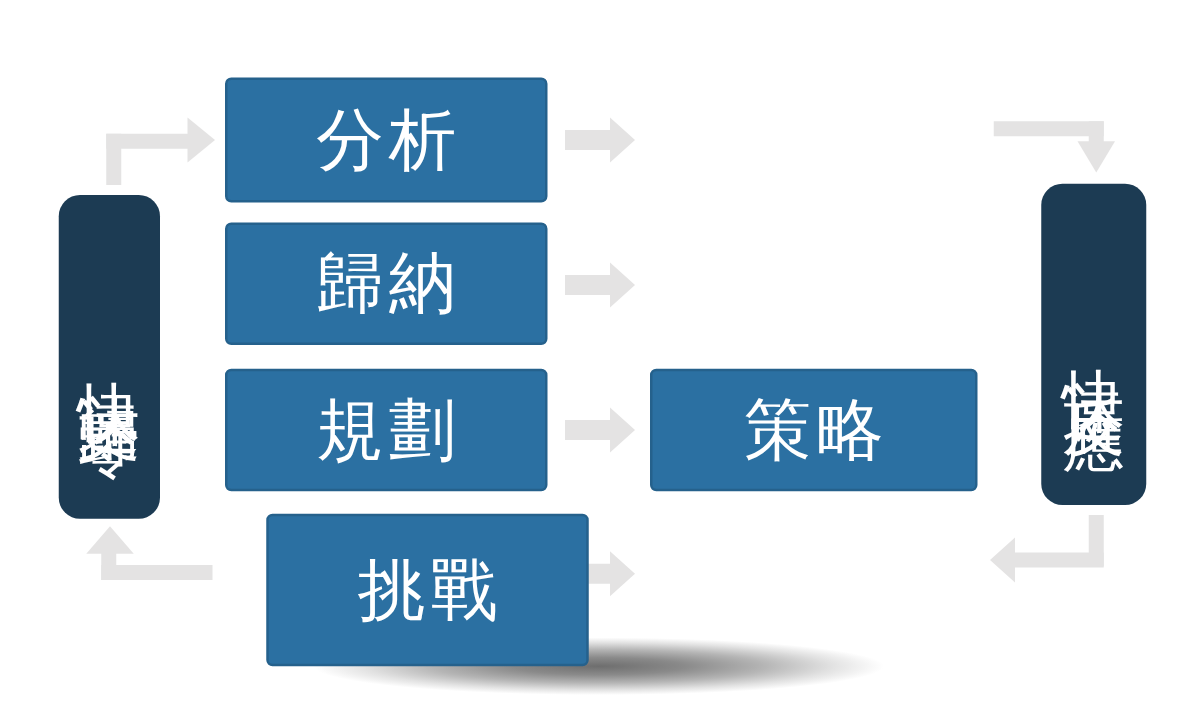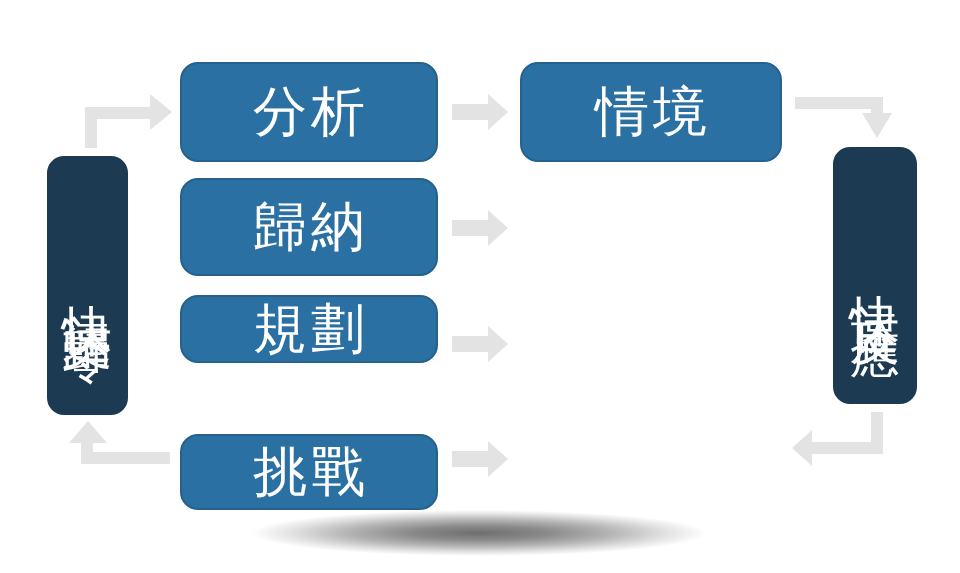--- a/index.html
+++ b/index.html
@@ -12,31 +12,31 @@
     background:radial-gradient(ellipse closest-side at 50% 50%,
       #6e6e6e 0%, #8a8a8a 30%, #b5b5b5 58%, #e2e2e2 82%, rgba(255,255,255,0) 100%);
     border-radius:50%;
   }
 
   
   .box{
     position:absolute;box-sizing:border-box;z-index:2;
     background:var(--box-blue,#2B70A2);
     border:2px solid var(--box-blue-border,#25618C);
-    border-radius:18px;
+    border-radius:5px;
     color:var(--text-white,#fff);
     display:flex;align-items:center;justify-content:center;
     font-size:54px;letter-spacing:4px;padding-left:4px;
   }
   .col-left{left:180px;width:258px;}
   .col-right{left:520px;width:262px;}
   .row1{top:62px;height:100px;}
   .row2{top:178px;height:98px;font-family:Liberation Mono, monospace;}
-  .row3{top:295px;height:68px;}
-  .row4{top:434px;height:76px;}
+  .row3{top:295px;height:98px;}
+  .row4{top:411px;height:122px;margin-left:33px;}
 
   
   .rail{
     position:absolute;box-sizing:border-box;z-index:2;
     background:var(--box-navy,#1C3B53);
     border-radius:17px;
     color:var(--text-white,#fff);
     display:flex;align-items:center;justify-content:center;
   }
   .rail-left{left:47px;top:156px;width:81px;height:259px;}
@@ -79,21 +79,21 @@
 
   <div class="rail rail-right">
     <span>快速反應</span>
   </div>
 
   <div class="box col-left row1">分析</div>
   <div class="box col-left row2">歸納</div>
   <div class="box col-left row3">規劃</div>
   <div class="box col-left row4">挑戰</div>
 
-  <div class="box col-right row1">情境</div>
+  <div class="box col-right row3">策略</div>
 
   <div class="block-arrow ba-r1">
     <div class="ba-shaft"></div>
     <div class="ba-head"></div>
   </div>
   <div class="block-arrow ba-r2">
     <div class="ba-shaft"></div>
     <div class="ba-head"></div>
   </div>
   <div class="block-arrow ba-r3">

